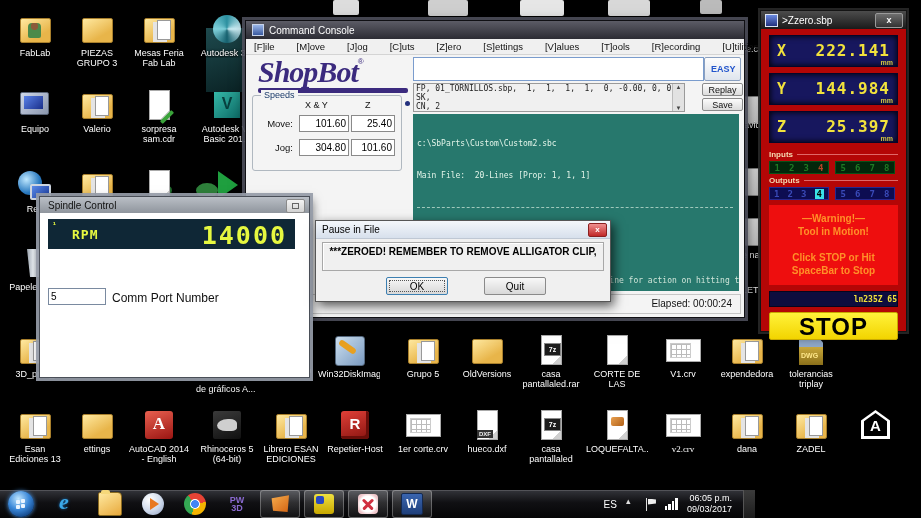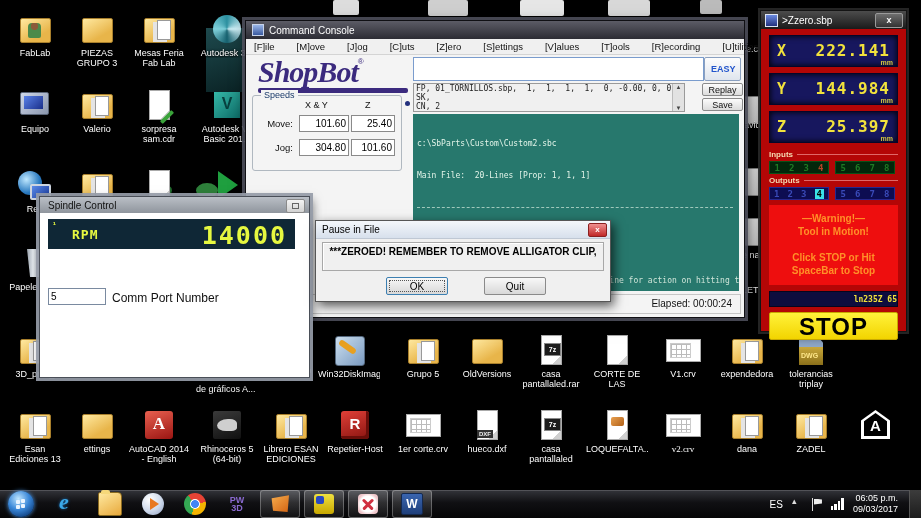--- a/index.html
+++ b/index.html
@@ -141,21 +141,21 @@
   .in-dig-red{color:#b84428;}
   .out-dig{color:#3a4ab8;}
   .out-dig-on{background:#3ae0e8;color:#000;padding:0 2px;}
   .warn{margin-top:5px;height:80px;background:#ee0e0e;text-align:center;padding-top:7px;box-sizing:border-box;}
   .warn div{font:bold 10px/13px "Liberation Sans",sans-serif;color:#ff9028;min-height:13px;}
   .z-lcdbar{margin-top:6px;height:14px;background:#0d0d3e;border:1px solid #06061e;display:flex;justify-content:flex-end;align-items:center;
             padding:0 0;font:bold 8px "DejaVu Sans Mono",monospace;color:#f2e23c;}
   .stop-btn{margin-top:5px;width:100%;height:28px;background:linear-gradient(#fff23a,#f2d400);border:1px solid #c8a900;border-radius:2px;
             font:bold 24px/26px "Liberation Sans",sans-serif;color:#000;letter-spacing:1px;text-align:center;}
   
-  .taskbar{position:absolute;left:0;bottom:0;width:921px;height:28px;background:linear-gradient(#33343a,#101013 45%,#050506);
+  .taskbar{position:absolute;left:0;bottom:0;width:755px;height:28px;background:linear-gradient(#33343a,#101013 45%,#050506);
            border-top:1px solid #000;box-shadow:inset 0 1px 0 rgba(255,255,255,.16);z-index:50;display:flex;align-items:center;}
   .tb-start{width:26px;height:26px;border-radius:50%;margin:0 12px 0 8px;position:relative;
             background:radial-gradient(circle at 40% 30%,#bfe6ff,#3a87d8 45%,#0f3f7e 82%);box-shadow:0 0 4px #4a90d8;}
   .tb-start::after{content:"";position:absolute;left:8px;top:9px;width:4px;height:4px;background:#eaf4ff;
             box-shadow:5px -1px 0 #eaf4ff,0 5px 0 #eaf4ff,5px 4px 0 #eaf4ff;border-radius:1px;}
   .tb-ico{width:22px;height:22px;position:relative;margin:0 10px;flex:none;}
   .tb-ie::after{content:"e";position:absolute;left:3px;top:-4px;font:italic bold 22px "Liberation Serif",serif;color:#3ba8e8;text-shadow:0 0 3px #1a6ab0;}
   .tb-expl{background:linear-gradient(150deg,#ffe9a0,#e8a93c);border-radius:2px 4px 2px 2px;border:1px solid #8a6a20;}
   .tb-expl::before{content:"";position:absolute;left:2px;top:-3px;width:9px;height:4px;background:#f6d87a;border-radius:2px 2px 0 0;}
   .tb-wmp{border-radius:50%;background:radial-gradient(circle at 35% 30%,#fff,#cdd8ea 55%,#8fa0c0);}

